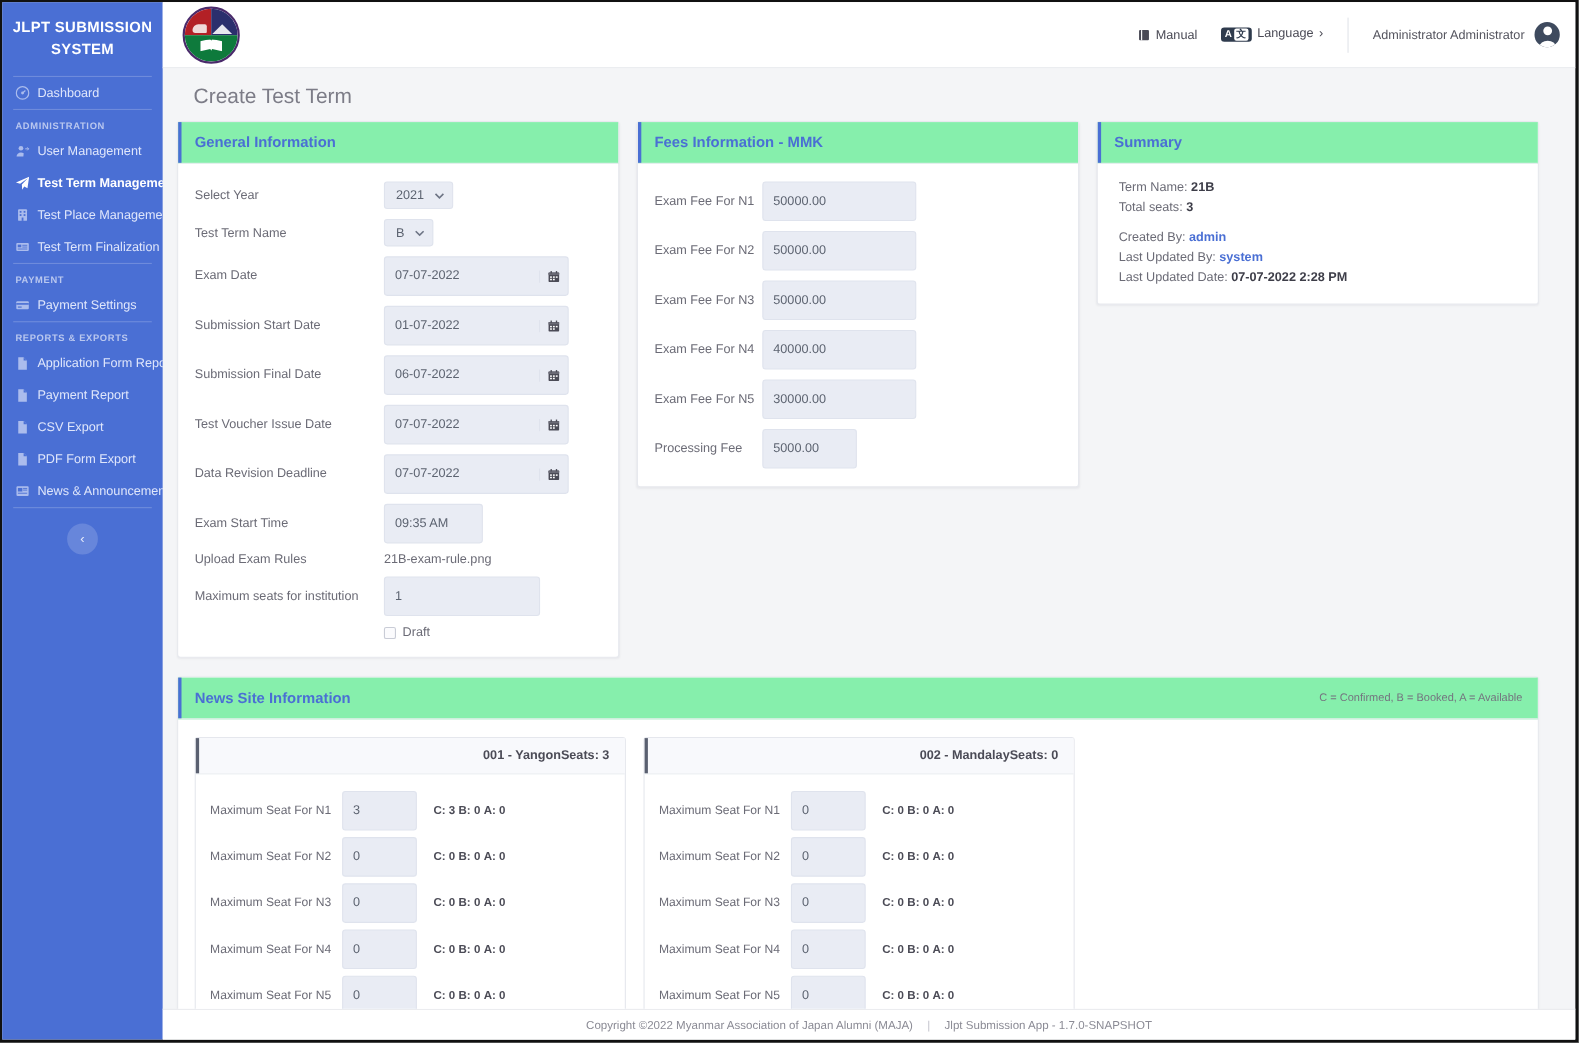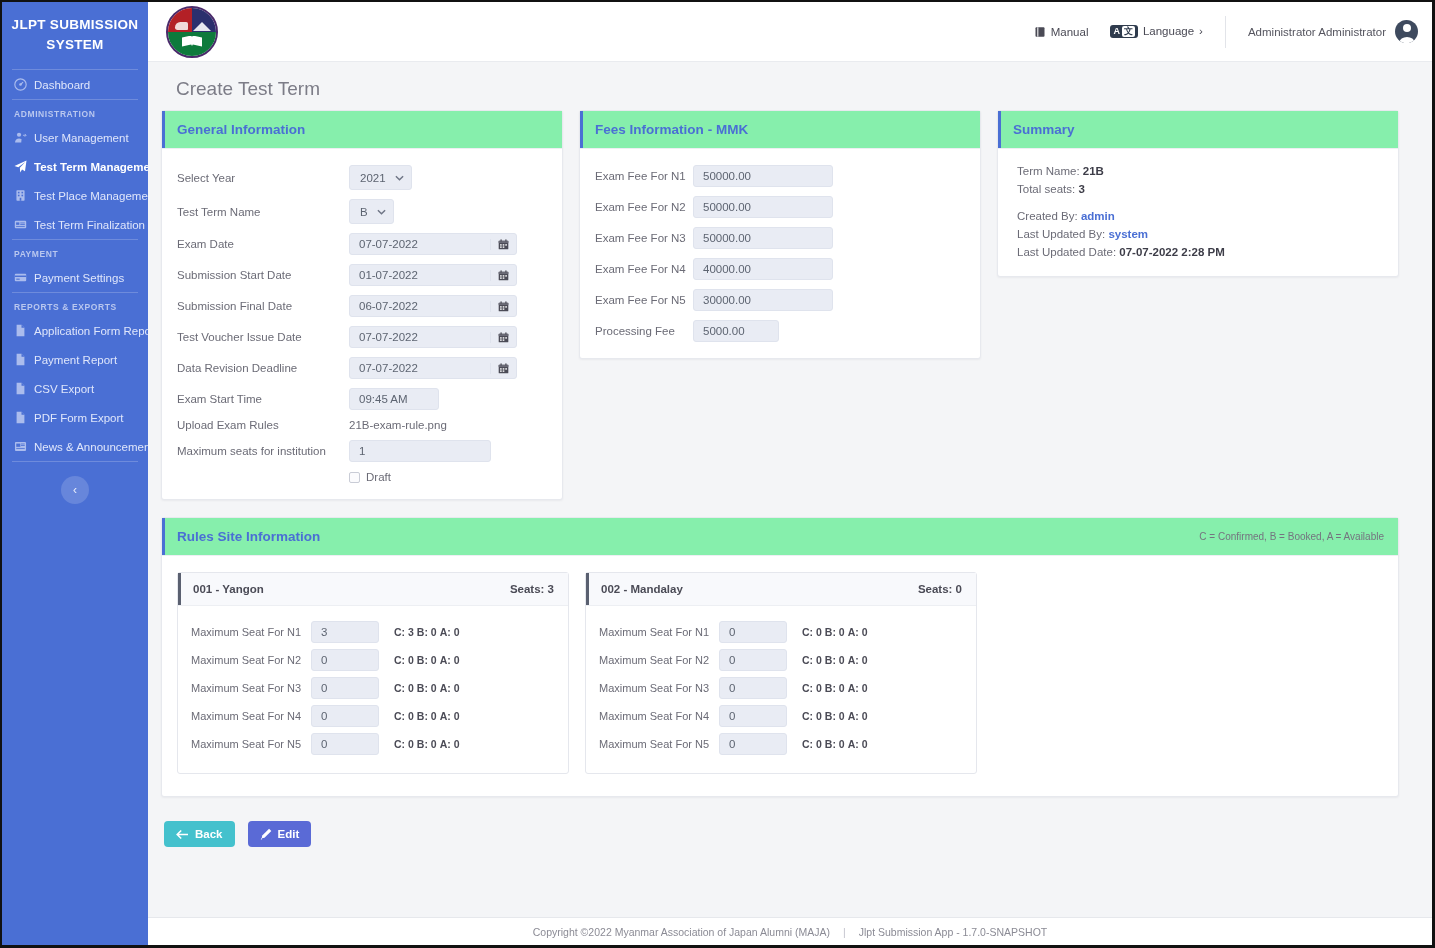--- a/index.html
+++ b/index.html
@@ -212,21 +212,21 @@
     flex: 0 0 auto;
     white-space: nowrap;
   }
   .gi .flabel { width: 172px; }
   .fee .flabel { width: 98px; }
 
   .inp {
     background: #e9ecf4;
     border: 1px solid #dfe3ed;
     border-radius: 3px;
-    height: 22px;
+    height: 36px;
     display: flex; align-items: center;
     padding: 0 9px;
     font-size: 11.5px;
     color: #5d6471;
     cursor: text;
   }
   .inp-date { width: 168px; padding: 0; display: flex; }
   .inp-date .val { flex: 1 1 auto; padding: 0 9px; display: flex; align-items: center; }
   .inp-date .cal {
     flex: 0 0 26px; display: flex; align-items: center; justify-content: center;
@@ -266,21 +266,21 @@
   .ts-legend { font-size: 10px; color: #74747f; }
   .site-card {
     border: 1px solid #e5e7ed; border-radius: 3px;
     background: #fff;
     width: 392px; flex: 0 0 392px;
   }
   .site-head {
     background: #f8f9fc;
     border-bottom: 1px solid #edeff3;
     padding: 10px 14px 10px 15px;
-    display: flex; align-items: center; justify-content: space-between;
+    display: flex; align-items: center; justify-content: flex-end;
     position: relative;
   }
   .site-head::before {
     content: ""; position: absolute; left: 0; top: 0; bottom: 0;
     width: 3px; background: #5a6070;
   }
   .site-name, .site-seats {
     font-size: 11.5px; font-weight: bold; color: #4b4b56;
   }
   .site-body { padding: 15px 14px 18px 13px; }
@@ -633,21 +633,21 @@
                       <rect x="10.6" y="7.6" width="2.4" height="2" fill="#fff"></rect>
                       <rect x="3" y="10.8" width="2.4" height="2" fill="#fff"></rect>
                       <rect x="6.8" y="10.8" width="2.4" height="2" fill="#fff"></rect>
                     </svg>
                 </span>
               </span>
             </div>
 
             <div class="frow">
               <span class="flabel">Exam Start Time</span>
-              <span class="inp time-inp">09:45 AM</span>
+              <span class="inp time-inp">09:35 AM</span>
             </div>
 
             <div class="frow">
               <span class="flabel">Upload Exam Rules</span>
               <span class="upload-val">21B-exam-rule.png</span>
             </div>
 
             <div class="frow">
               <span class="flabel">Maximum seats for institution</span>
               <span class="inp seats-inp">1</span>
@@ -722,21 +722,21 @@
               <span>Last Updated Date:</span>
               <b>07-07-2022 2:28 PM</b>
             </div>
           </div>
         </div>
 
       </div>
 
       <div class="card" style="margin-top:17px;">
         <div class="card-head ts-head">
-          <span class="card-title">Rules Site Information</span>
+          <span class="card-title">News Site Information</span>
           <span class="ts-legend">C = Confirmed, B = Booked, A = Available</span>
         </div>
         <div class="card-body" style="padding:16px 14px 22px 15px;">
           <div class="row" style="gap:16px;">
 
             <div class="site-card">
               <div class="site-head">
                 <span class="site-name">001 - Yangon</span>
                 <span class="site-seats">Seats: 3</span>
               </div>

